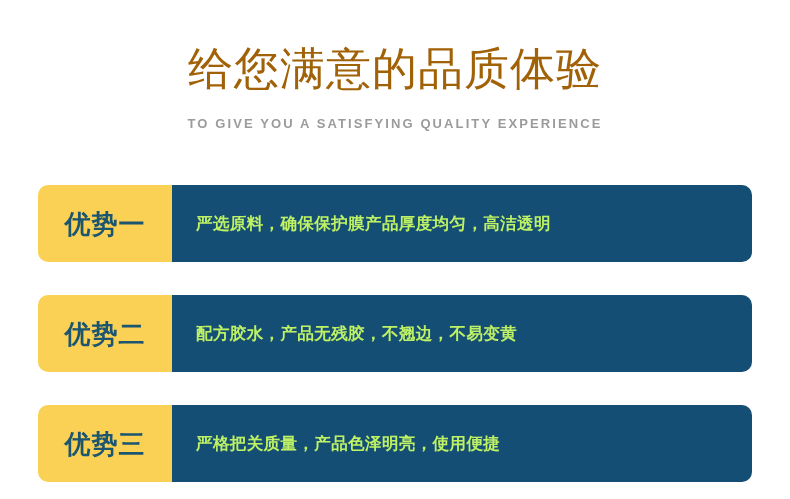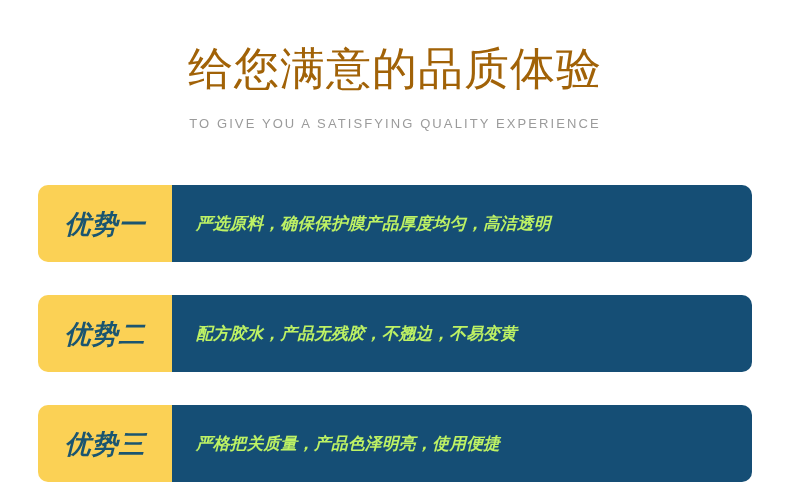--- a/index.html
+++ b/index.html
@@ -36,33 +36,32 @@
     font-weight: 400;
     letter-spacing: 1px;
     margin: 0;
     white-space: nowrap;
   }
 
   .sub-title {
     font-size: 13px;
     line-height: 20px;
     color: #9b9b9b;
-    font-weight: 400;
+    font-weight: 700;
     letter-spacing: 2.1px;
     margin: 16px 0 0 0;
     white-space: nowrap;
   }
 
   
   .cards {
     position: absolute;
     left: 38px;
     top: 185px;
     width: 714px;
-    font-style: italic;
   }
 
   .card {
     display: flex;
     align-items: stretch;
     height: 77px;
     margin-bottom: 33px;
     width: 714px;
   }
 

